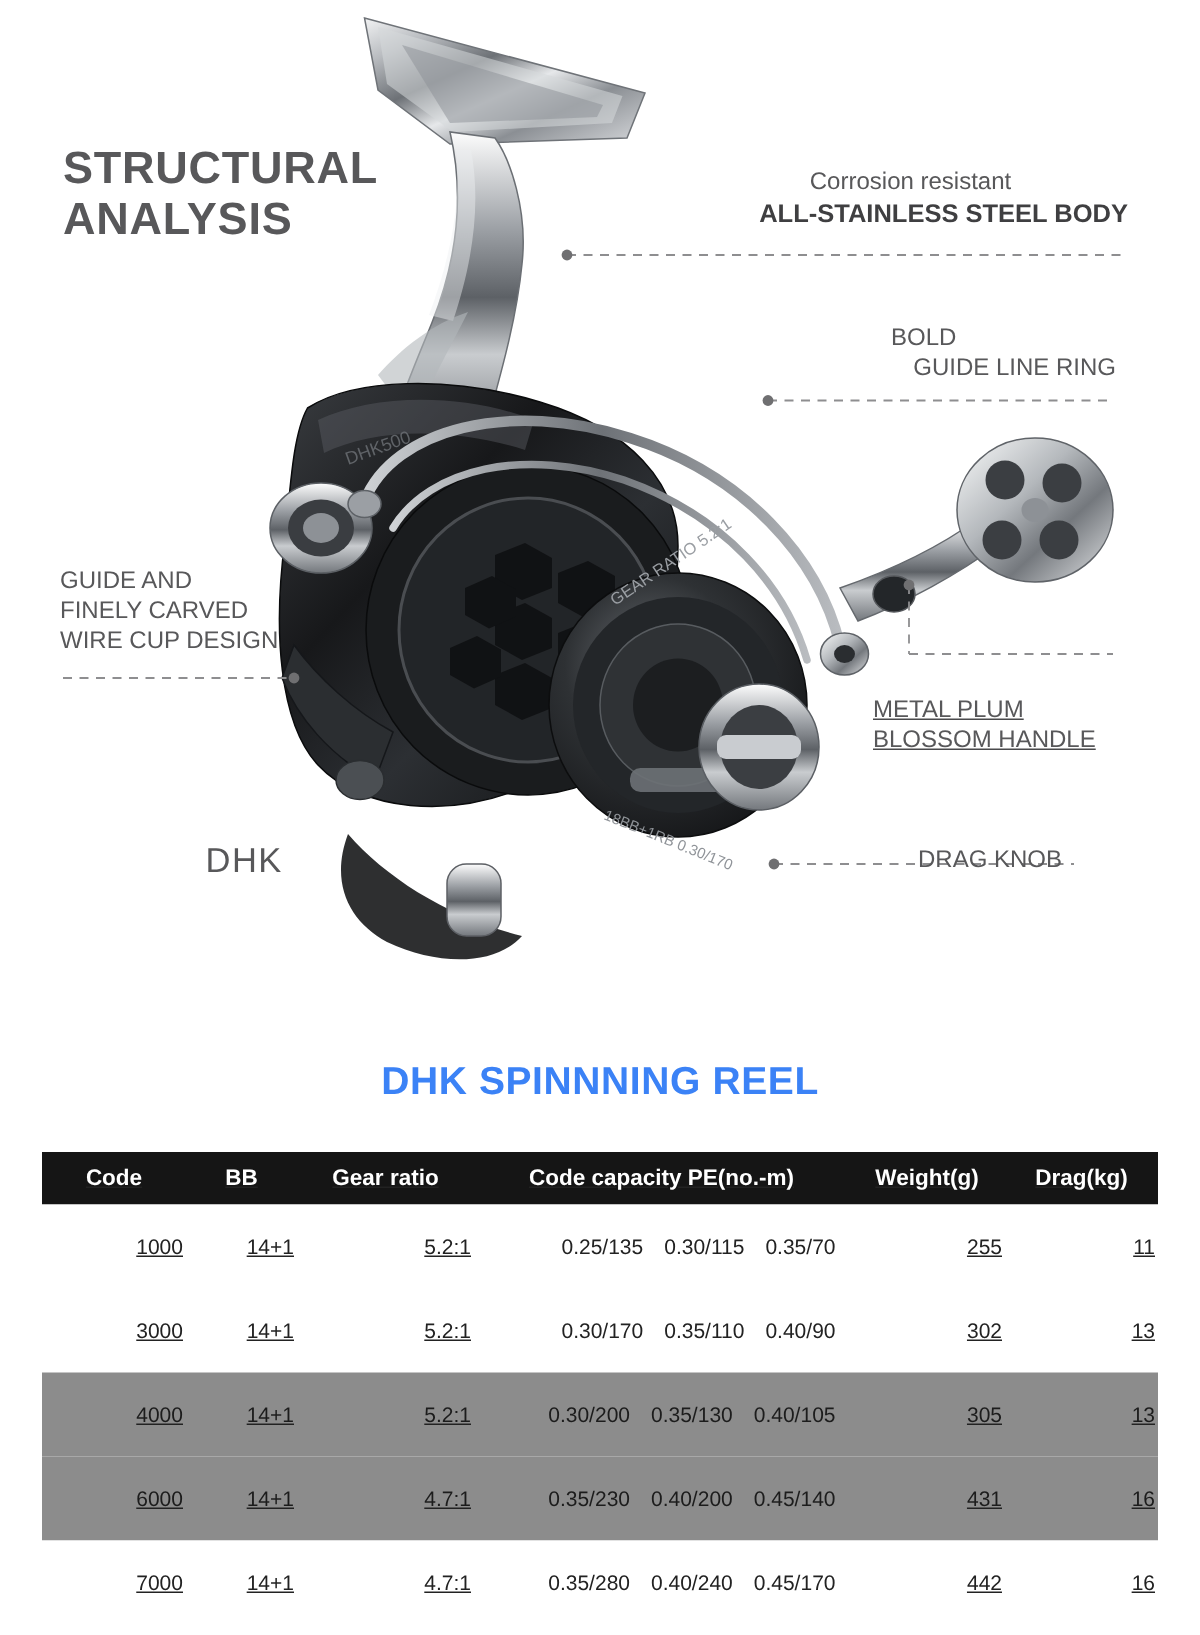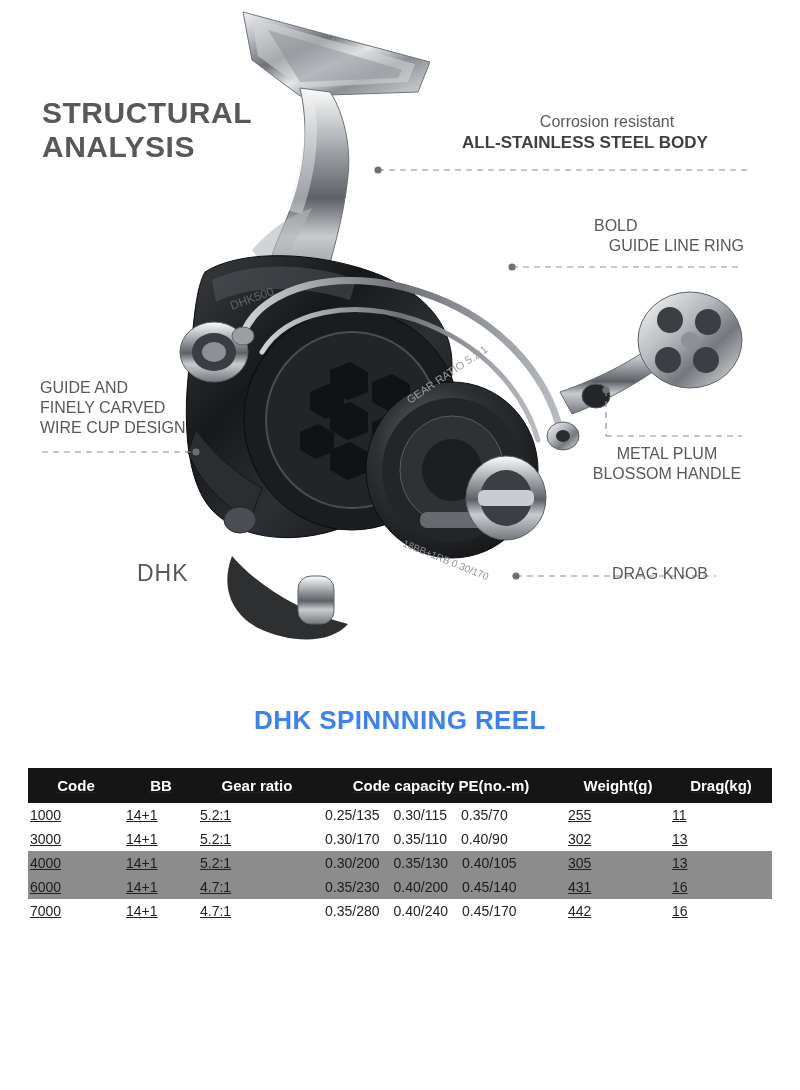--- a/index.html
+++ b/index.html
@@ -92,22 +92,22 @@
   thead th {
     background: #151515;
     color: #ffffff;
     font-weight: bold;
     font-size: 15px;
     padding: 9px 2px;
     text-align: center;
     white-space: nowrap;
   }
   tbody td {
-    padding: 4px 2px;
-    text-align: left;
+    padding: 20px 2px;
+    text-align: right;
     font-size: 14px;
     white-space: nowrap;
   }
   tbody tr.alt td {
     background: #8c8c8c;
     color: #1c1c1c;
   }
   tbody tr td { background: #ffffff; }
   tbody tr.alt td { background: #8c8c8c; }
 
@@ -266,35 +266,35 @@
       <circle cx="516" cy="576" r="3.6" fill="#6f6f71"></circle>
     </svg>
 
     <div class="title-block">
       <div>STRUCTURAL</div>
       <div>ANALYSIS</div>
     </div>
 
     <div class="callout" style="left:462px; top:112px; text-align:left;">
       <div class="small" style="text-align:center; width:290px;">Corrosion resistant</div>
-      <div class="big" style="text-align:left; width:290px;">ALL-STAINLESS STEEL BODY</div>
+      <div class="big" style="text-align:right; width:290px;">ALL-STAINLESS STEEL BODY</div>
     </div>
 
     <div class="callout" style="left:594px; top:216px; width:150px; text-align:right;">
       <div class="line" style="text-align:left;">BOLD</div>
       <div class="line" style="text-align:right;">GUIDE LINE RING</div>
     </div>
 
     <div class="callout" style="left:40px; top:378px; width:180px; text-align:left;">
       <div class="line">GUIDE AND</div>
       <div class="line">FINELY CARVED</div>
       <div class="line">WIRE CUP DESIGN</div>
     </div>
 
-    <div class="callout" style="left:582px; top:444px; width:170px; text-align:center;">
+    <div class="callout" style="left:582px; top:464px; width:170px; text-align:left;text-decoration:underline;">
       <div class="line">METAL PLUM</div>
       <div class="line">BLOSSOM HANDLE</div>
     </div>
 
     <div class="callout" style="left:612px; top:564px;">
       <div class="line">DRAG KNOB</div>
     </div>
 
     <div class="brand-mark">DHK</div>
   </div>

